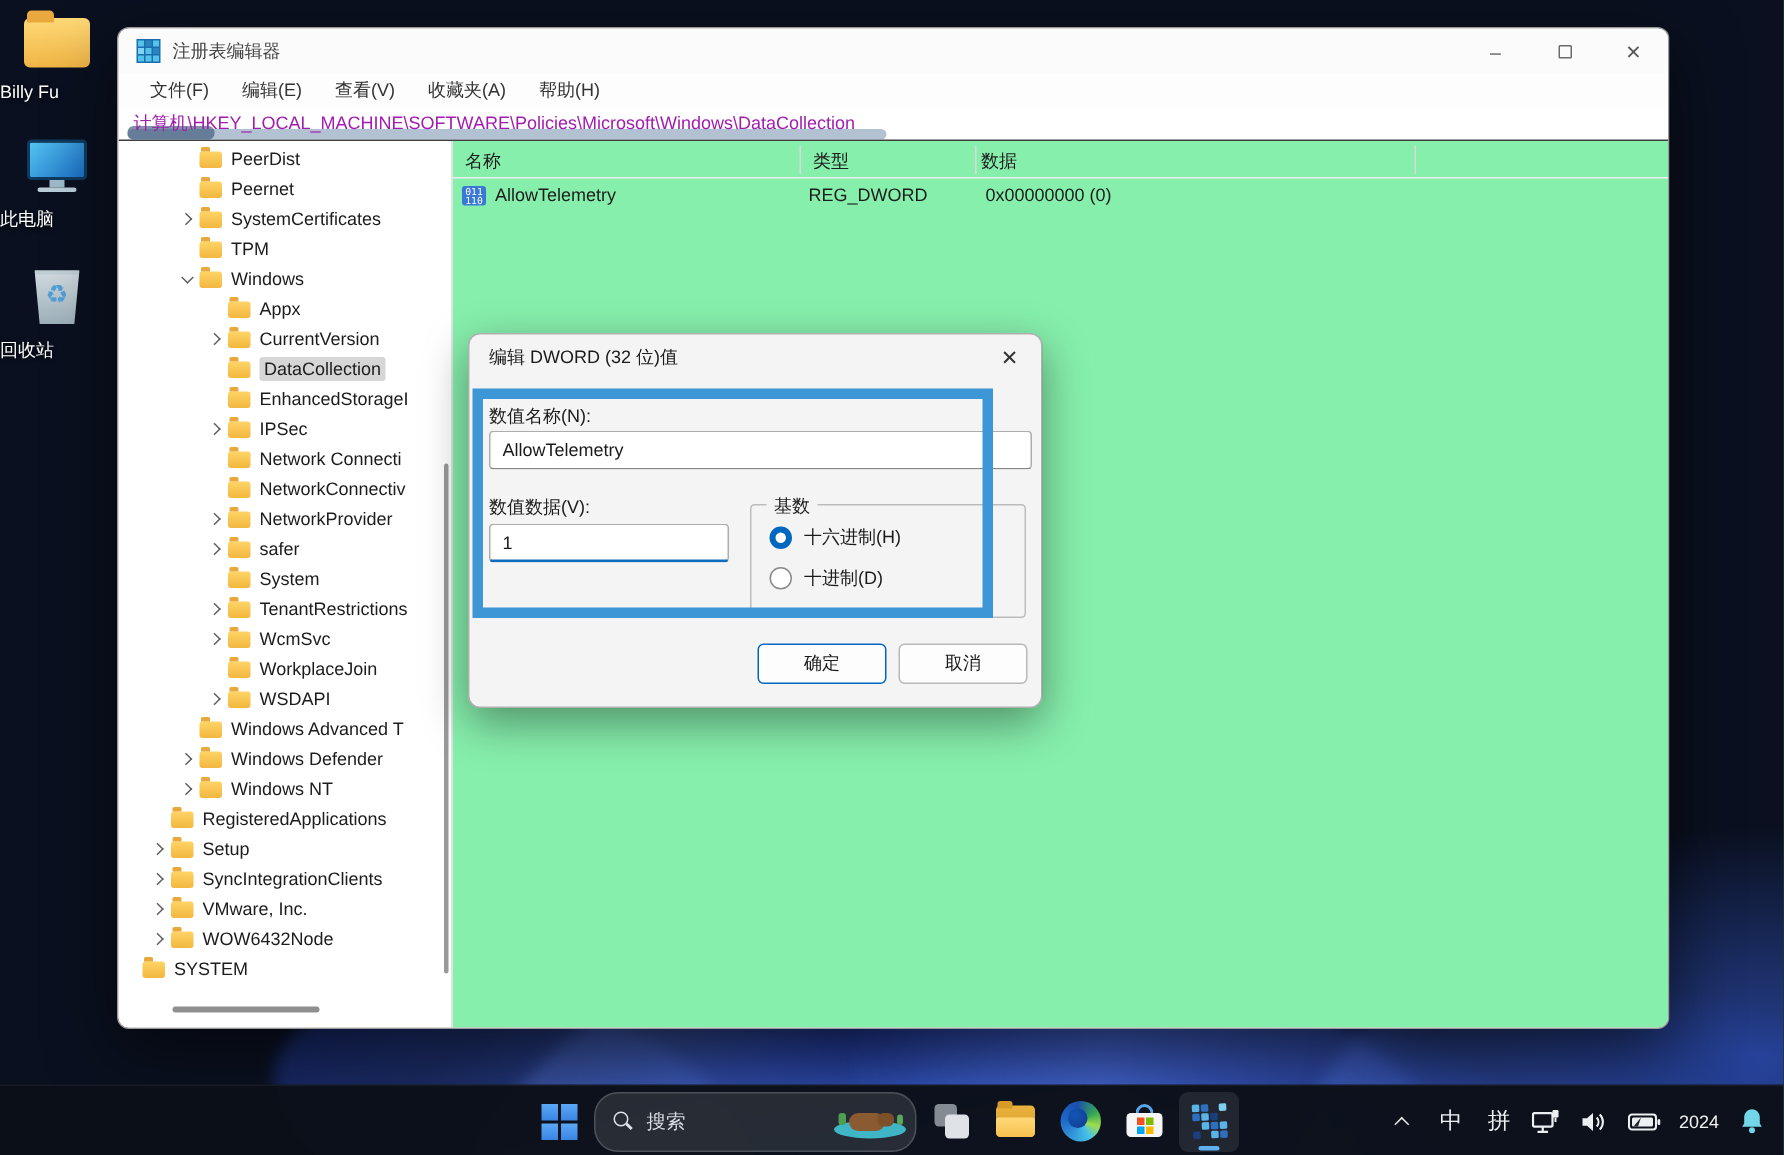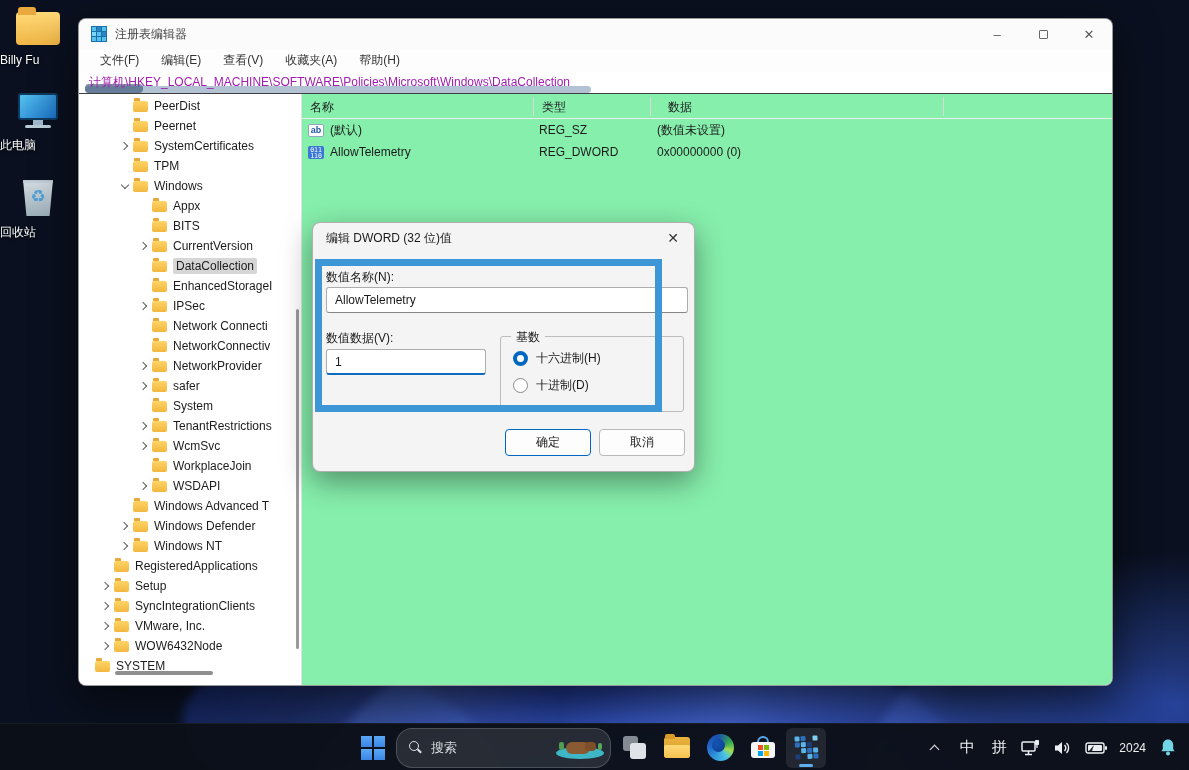--- a/index.html
+++ b/index.html
@@ -69,21 +69,21 @@
   .tfold::before{content:'';position:absolute;top:-3px;left:1px;width:6px;height:3px;border-radius:1px 1px 0 0;background:#e8a83c;}
   .tlabel{margin-left:6px;}
   .tlabel.sel{background:#d6d6d6;padding:1px 3px;border-radius:2px;}
   .vscroll{position:absolute;right:2px;top:215px;width:3px;height:340px;border-radius:2px;background:#9a9a9a;}
   .hscroll{position:absolute;left:36px;bottom:10px;width:98px;height:4px;border-radius:2px;background:#8f8f8f;}
 
   
   .list{position:relative;flex:1;background:#86efac;border-left:1px solid #e2e2e2;font-size:12px;color:#1c1c1c;}
   .lheader{position:relative;height:25px;border-bottom:1px solid #ededed;}
   .lh{position:absolute;top:5px;}
-  .lh.h-name{left:8px;} .lh.h-type{left:240px;} .lh.h-data{left:366px;}
+  .lh.h-name{left:8px;} .lh.h-type{left:240px;} .lh.h-data{left:352px;}
   .hsep{position:absolute;top:3px;height:19px;width:1px;background:#d9d9d9;}
   .hsep.s1{left:231px;} .hsep.s2{left:348px;} .hsep.s3{left:641px;}
   .lrow{display:flex;align-items:center;height:22px;padding-left:6px;}
   .cell-name{width:231px;display:flex;align-items:center;gap:6px;}
   .cell-type{width:118px;}
   .cell-data{flex:1;}
   .ic-str{width:16px;height:13px;border:1px solid #8fa6c6;background:#fff;color:#1e56a8;font-size:9px;font-weight:bold;line-height:11px;text-align:center;border-radius:2px;flex:none;}
   .ic-dw{width:16px;height:13px;background:#3a78d6;color:#fff;font-size:6.5px;line-height:6px;text-align:center;border-radius:2px;overflow:hidden;padding-top:1px;flex:none;font-family:"DejaVu Sans Mono",monospace;}
 
   
@@ -233,25 +233,20 @@
             <span class="chev e"></span>
             <span class="tfold"></span>
             <span class="tlabel">Windows</span>
           </div>
         <div class="trow lv4">
             <span class="chev"></span>
             <span class="tfold"></span>
             <span class="tlabel">Appx</span>
           </div>
         <div class="trow lv4">
-            <span class="chev"></span>
-            <span class="tfold"></span>
-            <span class="tlabel">BITS</span>
-          </div>
-        <div class="trow lv4">
             <span class="chev c"></span>
             <span class="tfold"></span>
             <span class="tlabel">CurrentVersion</span>
           </div>
         <div class="trow lv4">
             <span class="chev"></span>
             <span class="tfold"></span>
             <span class="tlabel sel">DataCollection</span>
           </div>
         <div class="trow lv4">
@@ -359,28 +354,20 @@
       </div>
 
       <div class="list">
         <div class="lheader">
           <span class="lh h-name">名称</span>
           <span class="lh h-type">类型</span>
           <span class="lh h-data">数据</span>
           <span class="hsep s1"></span>
           <span class="hsep s2"></span>
           <span class="hsep s3"></span>
-        </div>
-        <div class="lrow">
-          <span class="cell-name">
-              <span class="ic-str">ab</span>
-              <span>(默认)</span>
-            </span>
-          <span class="cell-type">REG_SZ</span>
-          <span class="cell-data">(数值未设置)</span>
         </div>
         <div class="lrow">
           <span class="cell-name">
               <span class="ic-dw">011 110</span>
               <span>AllowTelemetry</span>
             </span>
           <span class="cell-type">REG_DWORD</span>
           <span class="cell-data">0x00000000 (0)</span>
         </div>
       </div>

